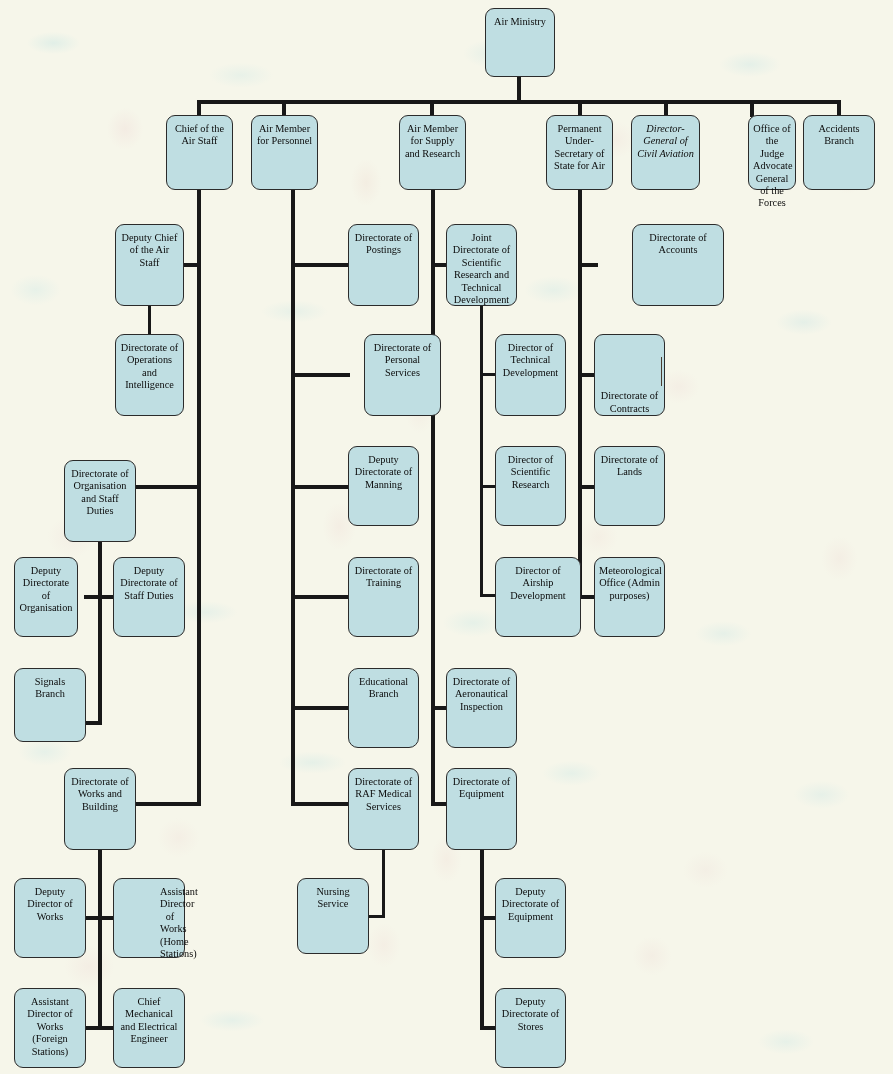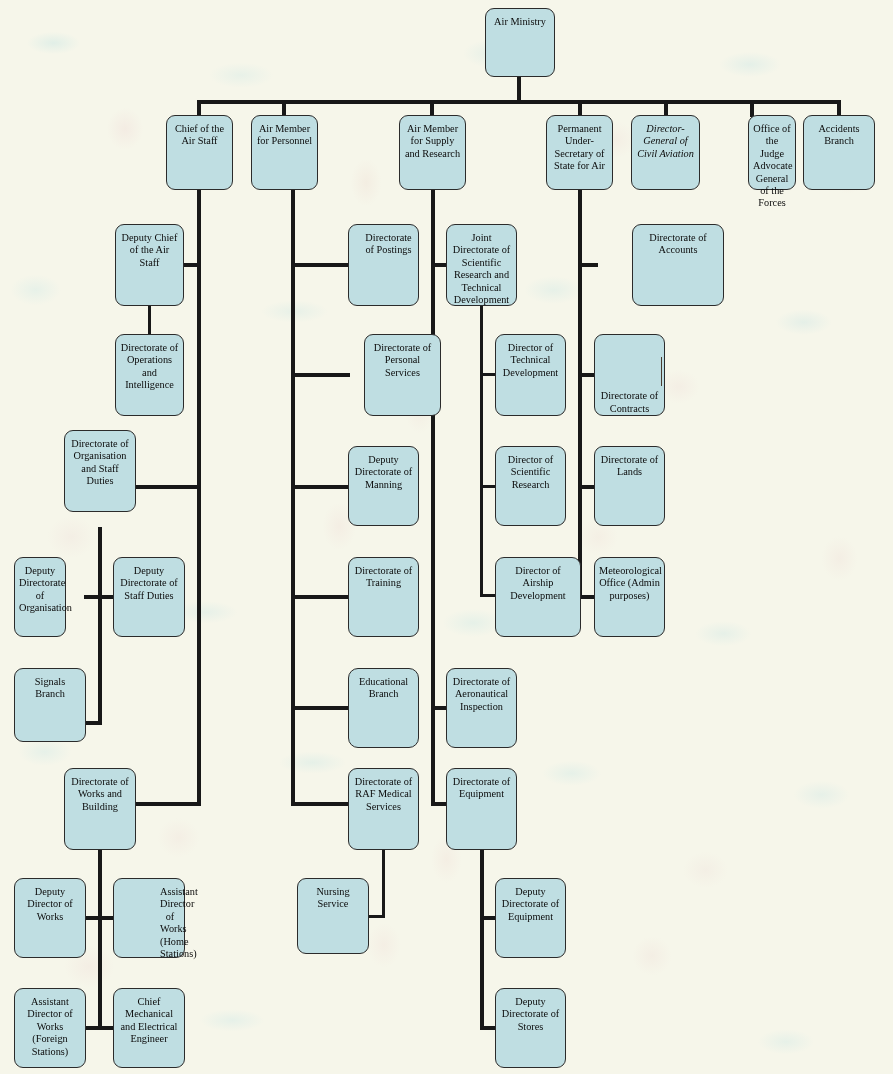--- a/index.html
+++ b/index.html
@@ -157,24 +157,24 @@
       </div>
       <div class="node" style="left: 803px; top: 115px; width: 72px; height: 75px; background: rgb(191, 222, 226); border-color: rgb(43, 43, 43);">
         <span class="lbl">Accidents Branch</span>
       </div>
       <div class="node" style="left: 115px; top: 224px; width: 69px; height: 82px; background: rgb(191, 222, 226); border-color: rgb(43, 43, 43);">
         <span class="lbl">Deputy Chief of the Air Staff</span>
       </div>
       <div class="node" style="left: 115px; top: 334px; width: 69px; height: 82px; background: rgb(191, 222, 226); border-color: rgb(43, 43, 43);">
         <span class="lbl">Directorate of Operations and Intelligence</span>
       </div>
-      <div class="node" style="left: 64px; top: 430px; width: 72px; height: 82px; background: rgb(191, 222, 226); border-color: rgb(43, 43, 43);">
+      <div class="node" style="left: 64px; top: 460px; width: 72px; height: 82px; background: rgb(191, 222, 226); border-color: rgb(43, 43, 43);">
         <span class="lbl">Directorate of Organisation and Staff Duties</span>
       </div>
-      <div class="node" style="left: 14px; top: 557px; width: 52px; height: 80px; background: rgb(191, 222, 226); border-color: rgb(43, 43, 43);">
+      <div class="node" style="left: 14px; top: 557px; width: 64px; height: 80px; background: rgb(191, 222, 226); border-color: rgb(43, 43, 43);">
         <span class="lbl">Deputy Directorate of Organisation</span>
       </div>
       <div class="node" style="left: 113px; top: 557px; width: 72px; height: 80px; background: rgb(191, 222, 226); border-color: rgb(43, 43, 43);">
         <span class="lbl">Deputy Directorate of Staff Duties</span>
       </div>
       <div class="node" style="left: 14px; top: 668px; width: 72px; height: 74px; background: rgb(191, 222, 226); border-color: rgb(43, 43, 43);">
         <span class="lbl">Signals Branch</span>
       </div>
       <div class="node" style="left: 64px; top: 768px; width: 72px; height: 82px; background: rgb(191, 222, 226); border-color: rgb(43, 43, 43);">
         <span class="lbl">Directorate of Works and Building</span>
@@ -184,21 +184,21 @@
       </div>
       <div class="node" style="left: 113px; top: 878px; width: 72px; height: 80px; background: rgb(191, 222, 226); border-color: rgb(43, 43, 43); padding-left: 42px;">
         <span class="lbl">Assistant Director of Works (Home Stations)</span>
       </div>
       <div class="node" style="left: 14px; top: 988px; width: 72px; height: 80px; background: rgb(191, 222, 226); border-color: rgb(43, 43, 43);">
         <span class="lbl">Assistant Director of Works (Foreign Stations)</span>
       </div>
       <div class="node" style="left: 113px; top: 988px; width: 72px; height: 80px; background: rgb(191, 222, 226); border-color: rgb(43, 43, 43);">
         <span class="lbl">Chief Mechanical and Electrical Engineer</span>
       </div>
-      <div class="node" style="left: 348px; top: 224px; width: 71px; height: 82px; background: rgb(191, 222, 226); border-color: rgb(43, 43, 43); padding-left: 10px;">
+      <div class="node" style="left: 348px; top: 224px; width: 71px; height: 82px; background: rgb(191, 222, 226); border-color: rgb(43, 43, 43);">
         <span class="lbl">Directorate of Postings</span>
       </div>
       <div class="node" style="left: 364px; top: 334px; width: 77px; height: 82px; background: rgb(191, 222, 226); border-color: rgb(43, 43, 43);">
         <span class="lbl">Directorate of Personal Services</span>
       </div>
       <div class="node" style="left: 348px; top: 446px; width: 71px; height: 80px; background: rgb(191, 222, 226); border-color: rgb(43, 43, 43);">
         <span class="lbl">Deputy Directorate of Manning</span>
       </div>
       <div class="node" style="left: 348px; top: 557px; width: 71px; height: 80px; background: rgb(191, 222, 226); border-color: rgb(43, 43, 43);">
         <span class="lbl">Directorate of Training</span>

